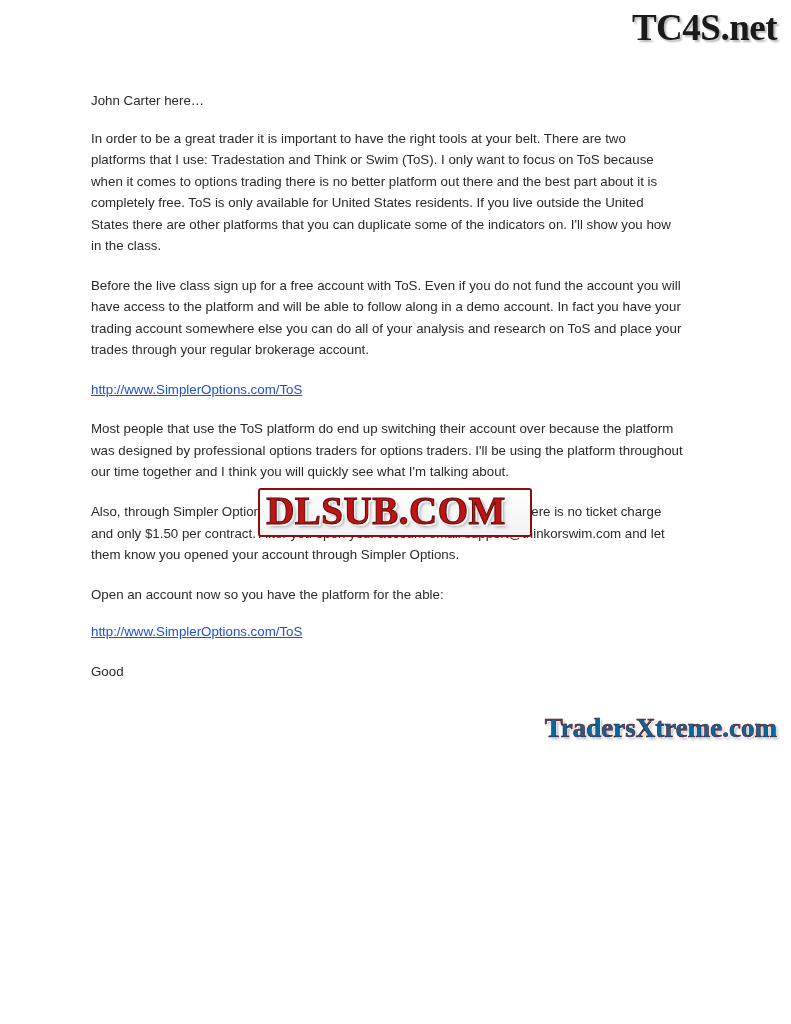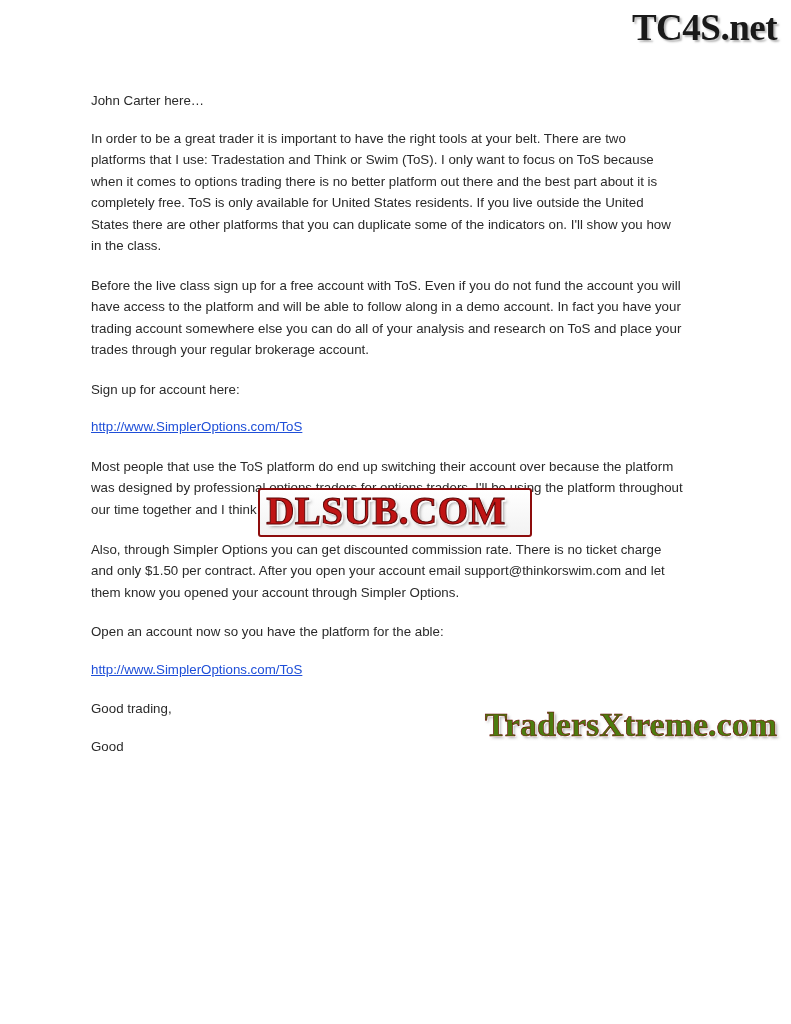--- a/index.html
+++ b/index.html
@@ -67,45 +67,43 @@
     border-radius: 3px;
     padding: 1px 24px 3px 6px;
     display: inline-block;
     line-height: 1.05;
   }
   .watermark-bottom {
     position: absolute;
     bottom: 12px;
     right: 14px;
     font-family: "Liberation Serif", serif;
-    font-size: 34px;
+    font-size: 27px;
     font-weight: bold;
-    color: #4d7c0f;
+    color: #0369a1;
     text-shadow: 1px 1px 0 #ffffff, 2px 2px 3px rgba(110,110,110,0.55);
     -webkit-text-stroke: 0.6px #6d0606;
   }
 </style>
 </head>
 <body>
 
 <div class="page">
 
   <div class="watermark-top">TC4S.net</div>
 
   <div class="doc-body">
     <p class="tight">John Carter here…</p>
     <p>In order to be a great trader it is important to have the right tools at your belt. There are two platforms that I use: Tradestation and Think or Swim (ToS). I only want to focus on ToS because when it comes to options trading there is no better platform out there and the best part about it is completely free. ToS is only available for United States residents. If you live outside the United States there are other platforms that you can duplicate some of the indicators on. I'll show you how in the class.</p>
     <p>Before the live class sign up for a free account with ToS. Even if you do not fund the account you will have access to the platform and will be able to follow along in a demo account. In fact you have your trading account somewhere else you can do all of your analysis and research on ToS and place your trades through your regular brokerage account.</p>
-    <p class="tight">Sign up for account here:</p>
     <p><a class="doc-link" href="#">http://www.SimplerOptions.com/ToS</a></p>
     <p>Most people that use the ToS platform do end up switching their account over because the platform was designed by professional options traders for options traders. I'll be using the platform throughout our time together and I think you will quickly see what I'm talking about.</p>
     <p>Also, through Simpler Options you can get discounted commission rate. There is no ticket charge and only $1.50 per contract. After you open your account email support@thinkorswim.com and let them know you opened your account through Simpler Options.</p>
     <p class="tight">Open an account now so you have the platform for the able:</p>
     <p><a class="doc-link" href="#">http://www.SimplerOptions.com/ToS</a></p>
-    <p class="tight">Good trading,</p>
     <p>Good</p>
   </div>
 
   <div class="watermark-center">
     <span class="wm-text">DLSUB.COM</span>
   </div>
 
   <div class="watermark-bottom">TradersXtreme.com</div>
 
 </div>

